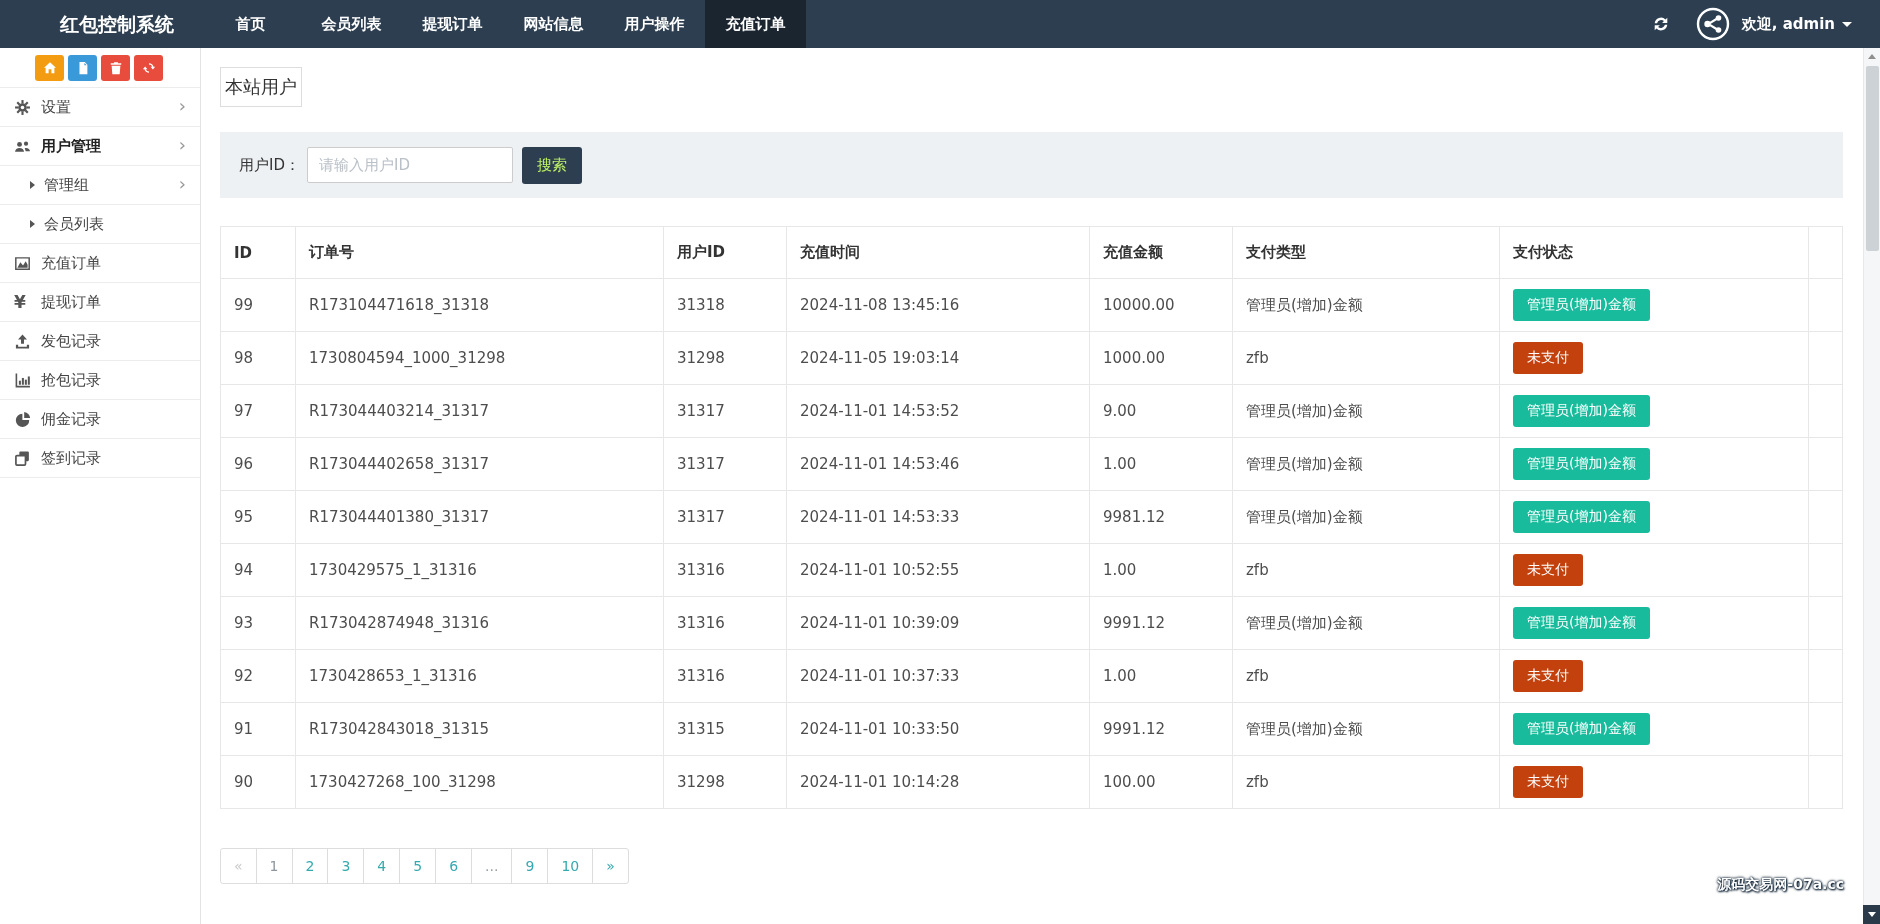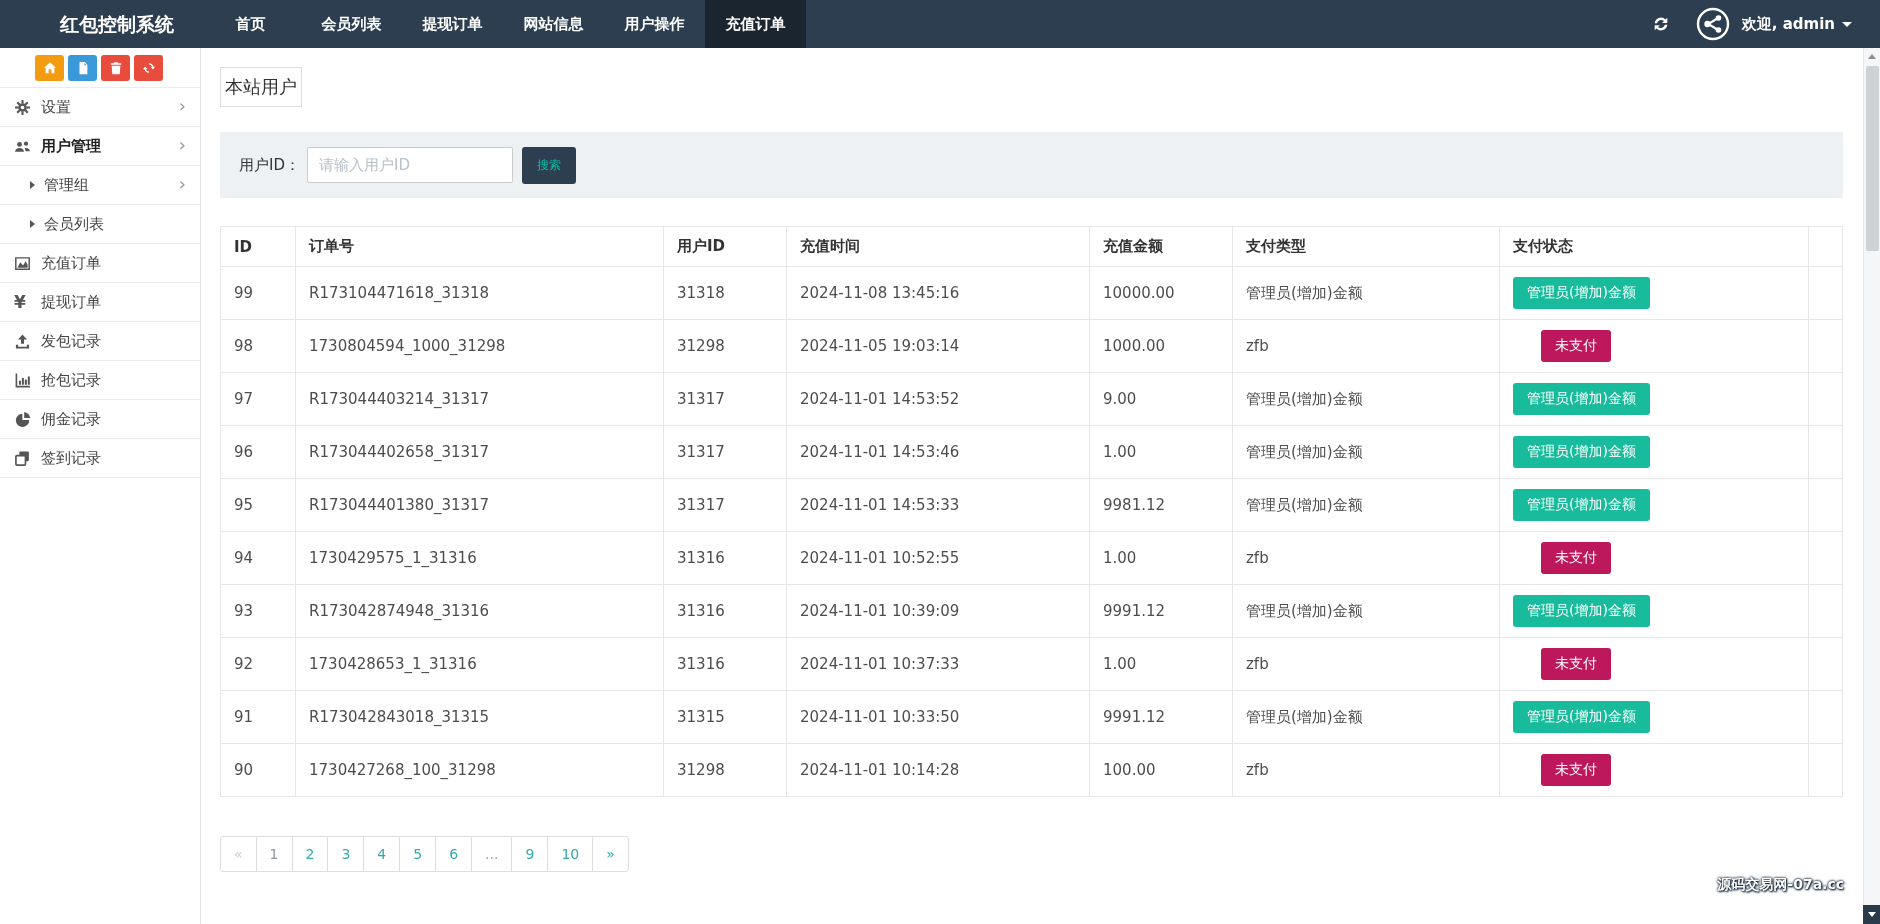--- a/index.html
+++ b/index.html
@@ -48,31 +48,31 @@
   .tab { display:inline-block; margin-top:19px; height:40px; line-height:38px; padding:0 4px;
     border:1px solid #ddd; background:#fff; font-size:18px; color:#333; cursor:pointer; }
   .filter-bar { margin-top:25px; height:66px; background:#eef1f4;
     display:flex; align-items:center; padding-left:19px; }
   .filter-bar label { font-size:15px; color:#333; }
   .filter-bar input { margin-left:7px; width:206px; height:36px; border:1px solid #ccc;
     border-radius:2px; padding:0 11px; font-size:15px; color:#333; background:#fff;
     font-family:"DejaVu Sans","Liberation Sans",sans-serif; }
   .filter-bar input::placeholder { color:#b9c0c7; }
   .filter-bar button { margin-left:9px; height:37px; padding:0 15px; background:#2c3e50;
-    color:#14b8a6; border:none; border-radius:3px; font-size:12px; cursor:pointer;
+    color:#bef264; border:none; border-radius:3px; font-size:15px; cursor:pointer;
     font-family:Liberation Sans, sans-serif; }
 
   table.grid { margin-top:28px; width:100%; border-collapse:collapse; table-layout:fixed; }
   .grid th { border:1px solid #e7e7e7; text-align:left; font-size:15px; color:#333;
-    font-weight:700; padding:10px 13px; background:#fff; }
+    font-weight:700; padding:16px 13px; background:#fff; }
   .grid td { border:1px solid #e7e7e7; font-size:15px; color:#4d4d4d; padding:10px 13px; height:51px; }
   .badge { display:inline-block; padding:7px 14px; border-radius:3px; color:#fff;
     font-size:14px; cursor:pointer; white-space:nowrap; }
   .badge.green { background:#18bc9c; }
-  .badge.red { background:#be185d;margin-left:28px; }
+  .badge.red { background:#c2410c; }
 
   .pagination { margin-top:39px; display:flex; }
   .page { min-width:34px; height:36px; line-height:34px; padding:0 13px; text-align:center;
     border:1px solid #ddd; margin-left:-1px; background:#fff; font-size:14px;
     color:#36a9ae; cursor:pointer; }
   .page:first-child { margin-left:0; border-radius:3px 0 0 3px; }
   .page:last-child { border-radius:0 3px 3px 0; }
   .page.disabled { color:#c9c9c9; cursor:default; }
   .page.current { color:#8d979e; cursor:default; }
   .page.ellipsis { color:#9aa0a5; cursor:default; }

